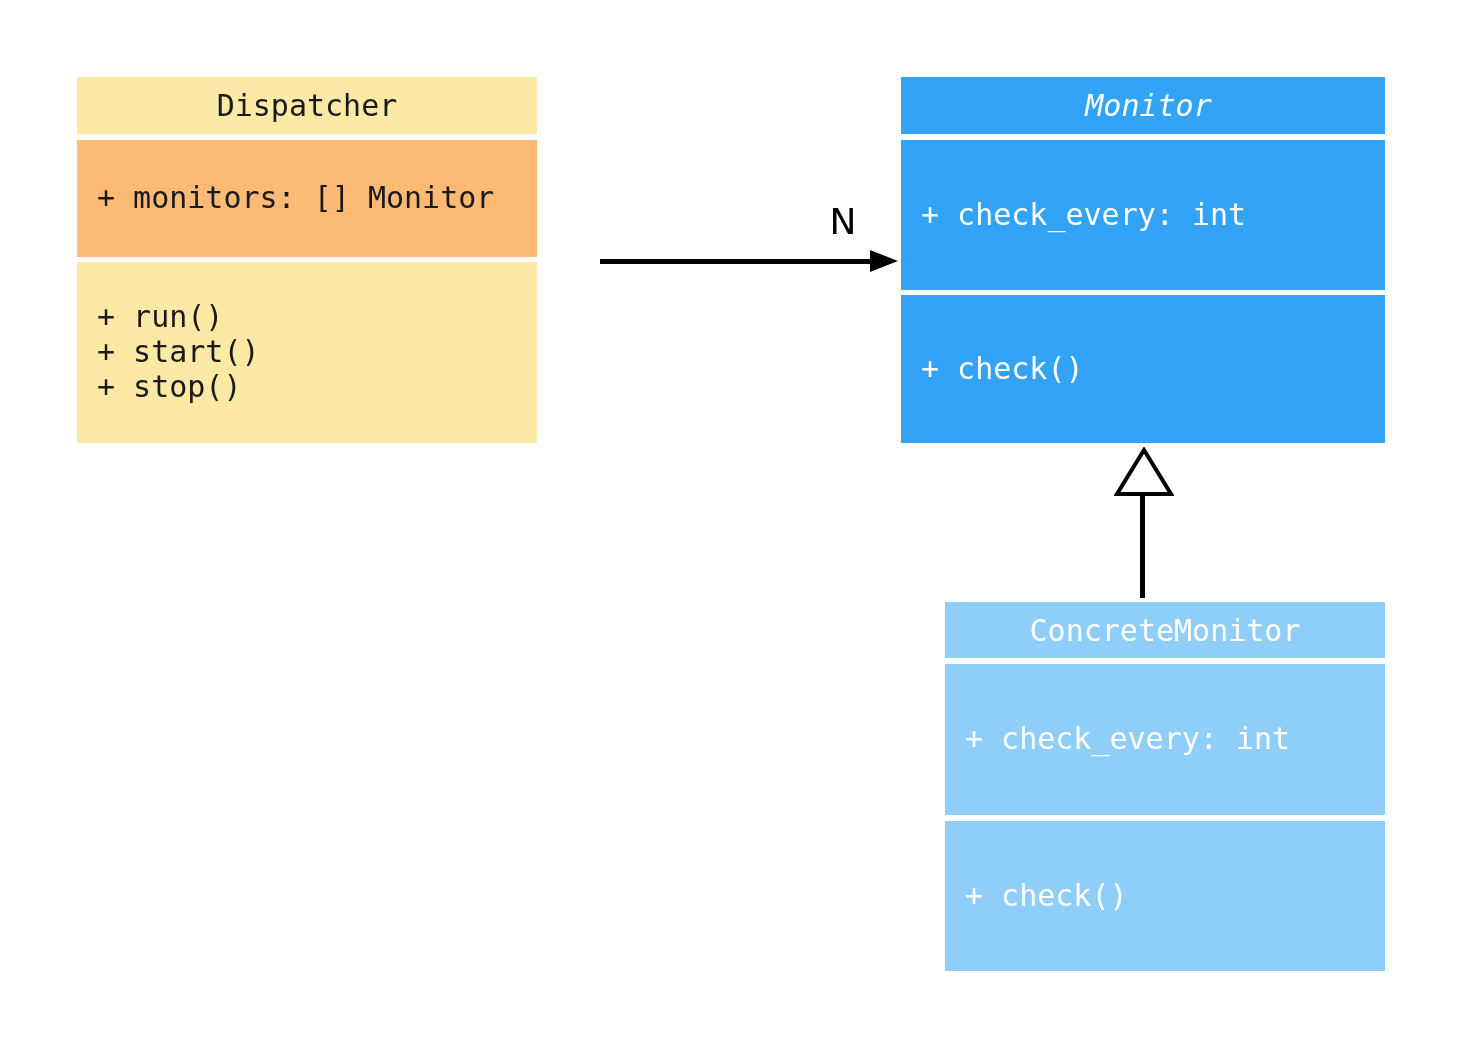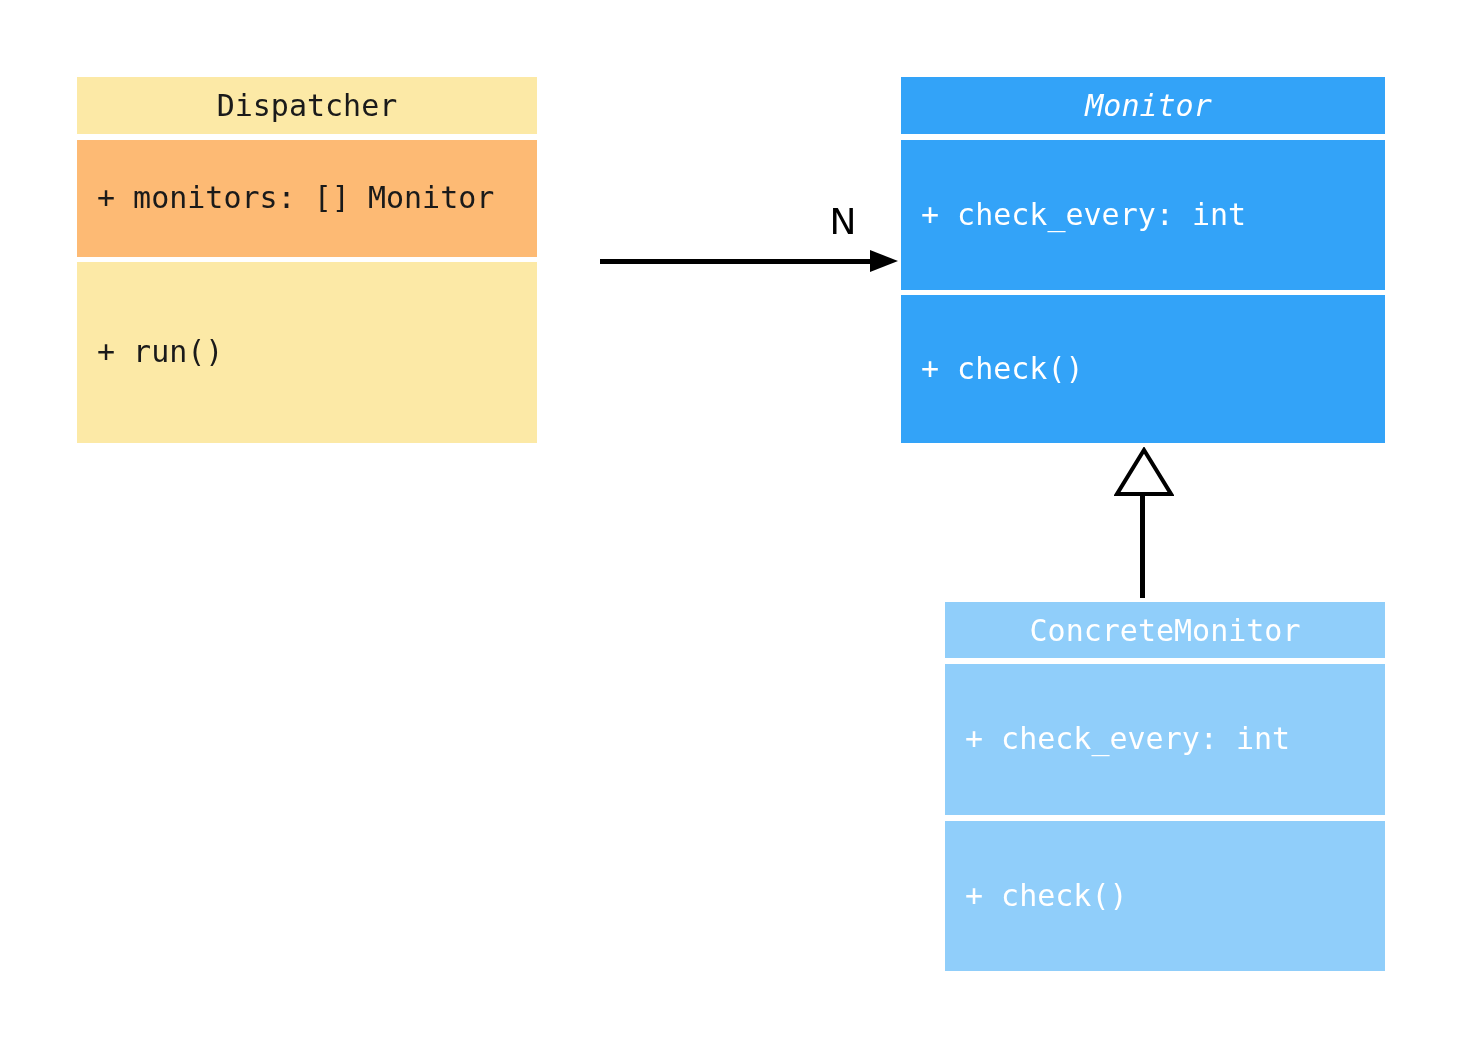--- a/index.html
+++ b/index.html
@@ -73,20 +73,22 @@
 
   <div class="uml-class" id="dispatcher" style="color: rgb(26, 26, 26);">
     <div class="compartment c-title" style="background-color: rgb(252, 233, 166);">
       <span>Dispatcher</span>
     </div>
     <div class="compartment c-attrs" style="background-color: #fdba74;">
       <div class="member">+ monitors: [] Monitor</div>
     </div>
     <div class="compartment c-methods" style="background-color: rgb(252, 233, 166);">
       <div class="member">+ run()</div>
+      <div class="member">+ start()</div>
+      <div class="member">+ stop()</div>
     </div>
   </div>
 
   <div class="uml-class" id="monitor" style="color: rgb(255, 255, 255);">
     <div class="compartment c-title" style="background-color: rgb(51, 163, 248); padding-left: 11px;">
       <span style="font-style: italic;">Monitor</span>
     </div>
     <div class="compartment c-attrs" style="background-color: rgb(51, 163, 248);">
       <div class="member">+ check_every: int</div>
     </div>

